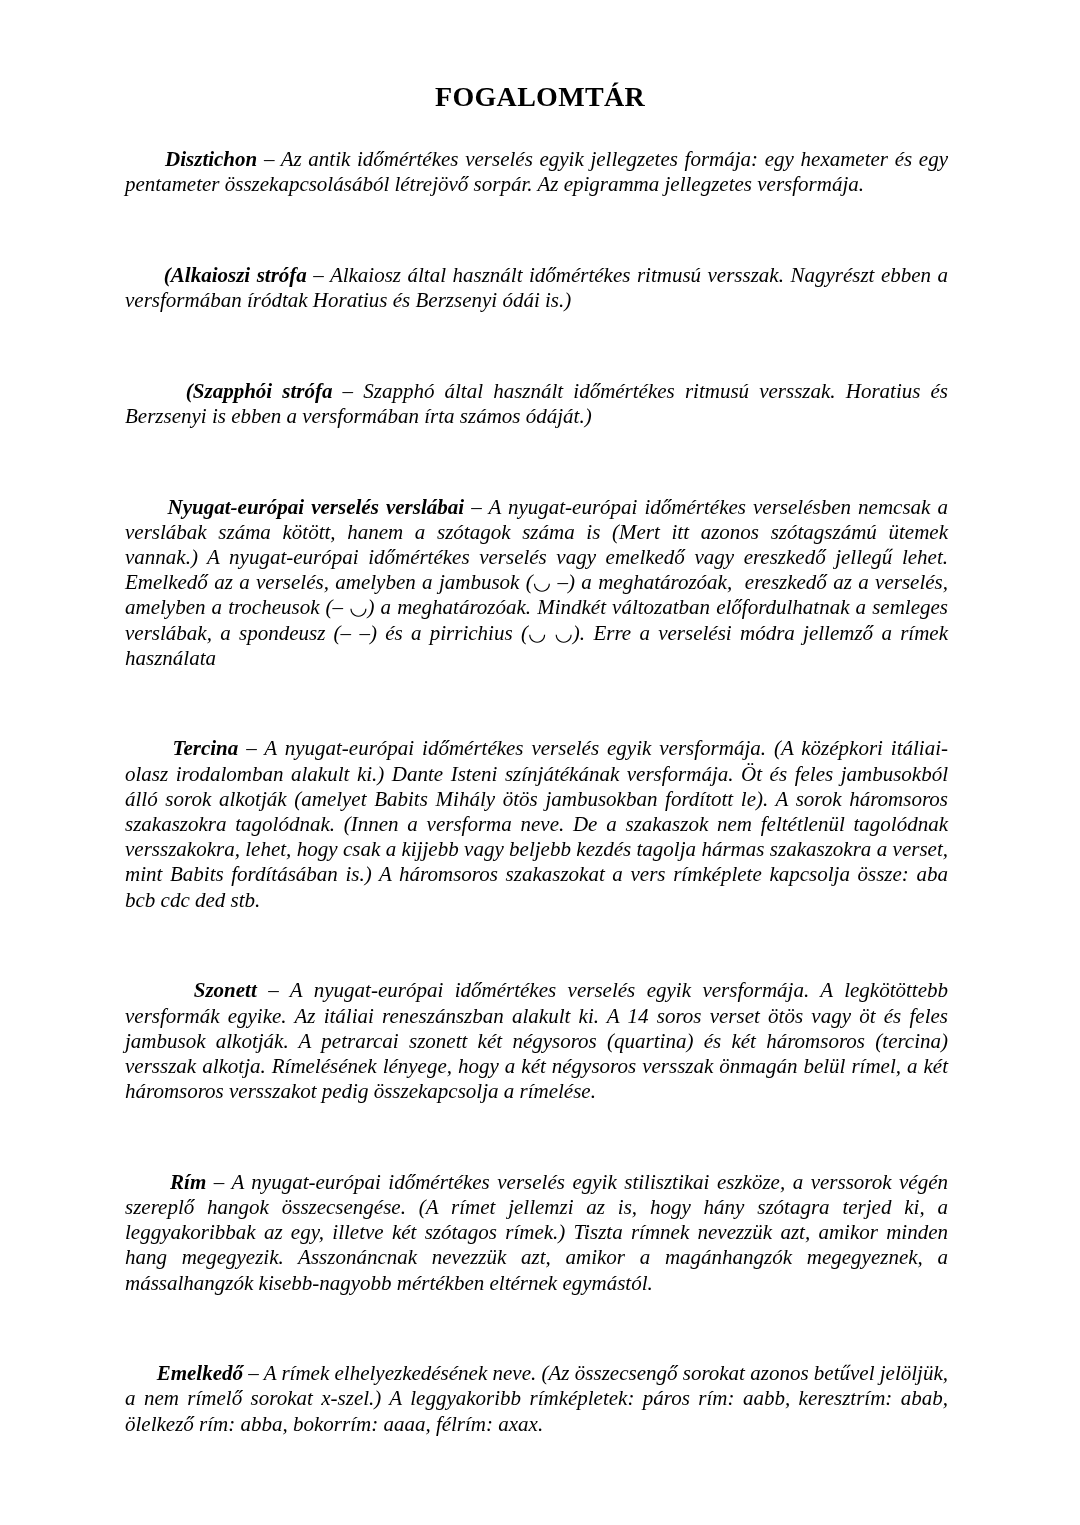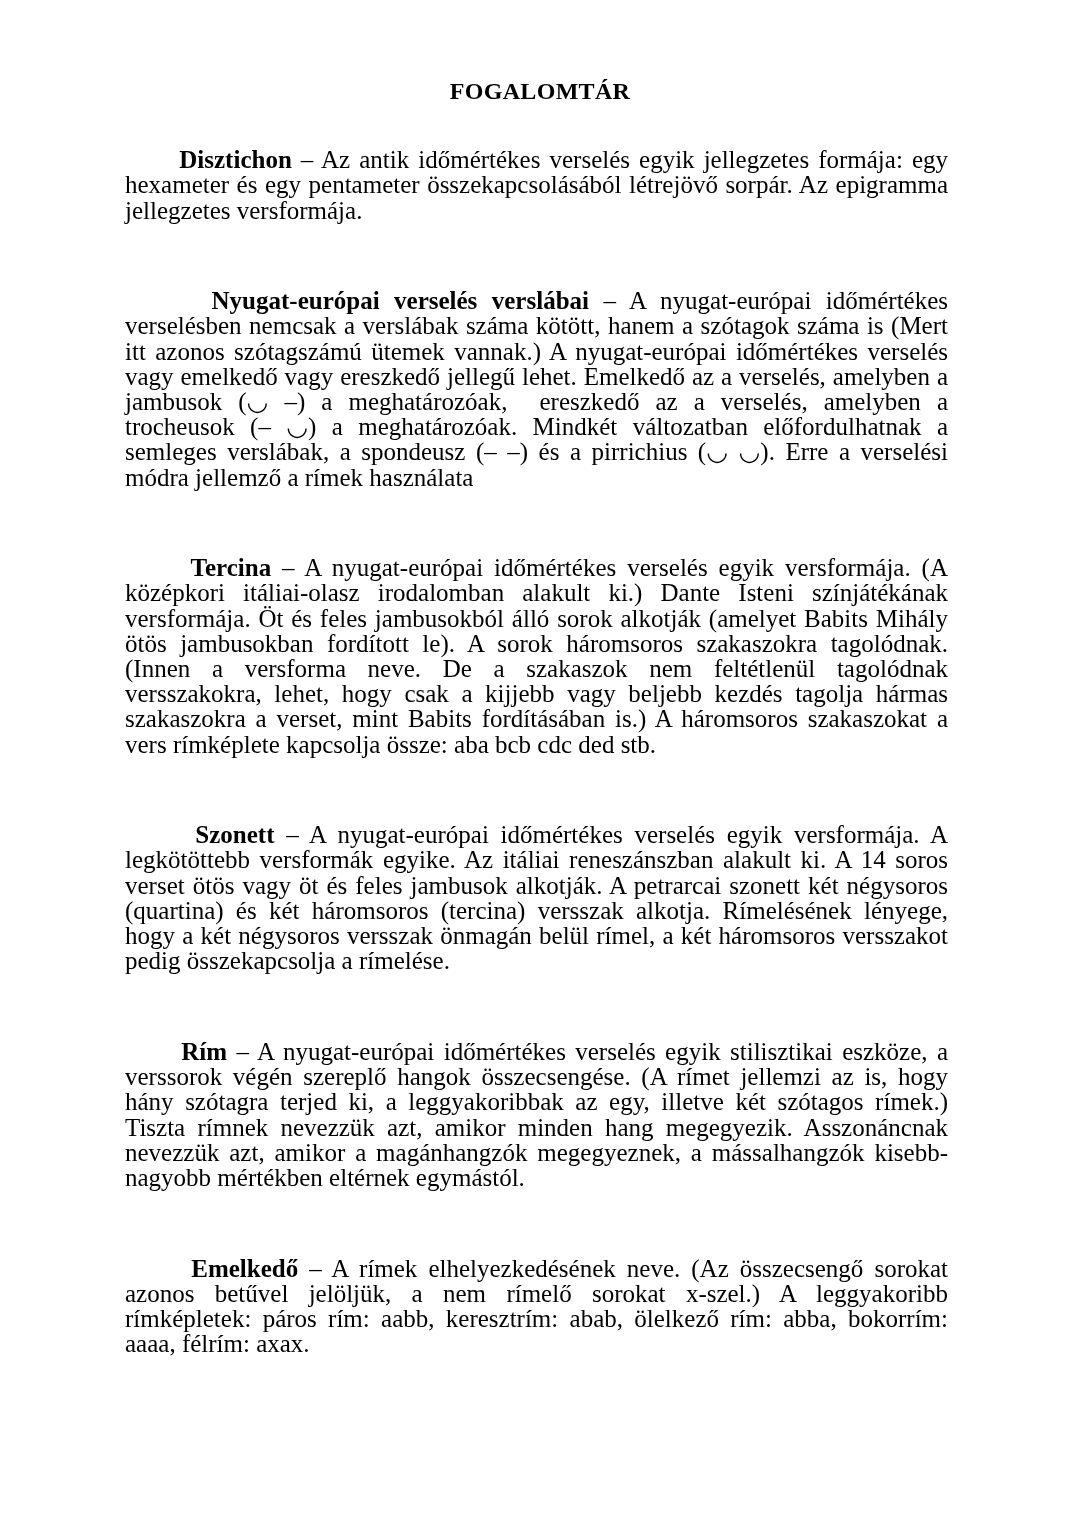--- a/index.html
+++ b/index.html
@@ -17,40 +17,41 @@
     font-family: "Liberation Serif", "DejaVu Serif", serif;
     color: #000000;
     box-sizing: border-box;
   }
   .page-title {
     position: absolute;
     top: 62px;
     left: 0;
     width: 1080px;
     text-align: center;
-    font-size: 24px;
+    font-size: 28px;
     font-weight: bold;
     letter-spacing: 0.3px;
     font-family: "Liberation Serif", "DejaVu Serif", serif;
   }
   .content {
     position: absolute;
     top: 122px;
     left: 125px;
     width: 823px;
   }
   .entry {
     margin: 0 0 15px 0;
-    font-size: 25px;
+    font-size: 21px;
     line-height: 25.2px;
     text-align: justify;
     text-justify: inter-word;
     font-family: "Liberation Serif", "DejaVu Serif", serif;
     white-space: pre-wrap;
     hyphens: none;
+    font-style: italic;
   }
   .entry:last-child {
     margin-bottom: 0;
   }
   .term {
     font-weight: bold;
   }
   .metric {
     font-family: "Liberation Serif", "DejaVu Serif", serif;
   }
@@ -61,21 +62,27 @@
 <div class="page">
 
   <h1 class="page-title">FOGALOMTÁR</h1>
 
   <div class="content">
 
     <p class="entry">
       <span class="term">Disztichon</span><span> – </span><span>Az antik időmértékes verselés egyik jellegzetes formája: egy hexameter és egy pentameter összekapcsolásából létrejövő sorpár. Az epigramma jellegzetes versformája.</span>
     </p>
 
+    <p class="entry">
+      <span class="term">(Alkaioszi strófa</span><span> – </span><span>Alkaiosz által használt időmértékes ritmusú versszak. Nagyrészt ebben a versformában íródtak Horatius és Berzsenyi ódái is.)</span>
+    </p>
 
+    <p class="entry">
+      <span class="term">(Szapphói strófa</span><span> – </span><span>Szapphó által használt időmértékes ritmusú versszak. Horatius és Berzsenyi is ebben a versformában írta számos ódáját.)</span>
+    </p>
 
     <p class="entry">
       <span class="term">Nyugat-európai verselés verslábai</span><span> – </span><span class="metric">A nyugat-európai időmértékes verselésben nemcsak a verslábak száma kötött, hanem a szótagok száma is (Mert itt azonos szótagszámú ütemek vannak.) A nyugat-európai időmértékes verselés vagy emelkedő vagy ereszkedő jellegű lehet. Emelkedő az a verselés, amelyben a jambusok (◡ –) a meghatározóak,  ereszkedő az a verselés, amelyben a trocheusok (– ◡) a meghatározóak. Mindkét változatban előfordulhatnak a semleges verslábak, a spondeusz (– –) és a pirrichius (◡ ◡). Erre a verselési módra jellemző a rímek használata</span>
     </p>
 
     <p class="entry">
       <span class="term">Tercina</span><span> – </span><span>A nyugat-európai időmértékes verselés egyik versformája. (A középkori itáliai-olasz irodalomban alakult ki.) Dante Isteni színjátékának versformája. Öt és feles jambusokból álló sorok alkotják (amelyet Babits Mihály ötös jambusokban fordított le). A sorok háromsoros szakaszokra tagolódnak. (Innen a versforma neve. De a szakaszok nem feltétlenül tagolódnak versszakokra, lehet, hogy csak a kijjebb vagy beljebb kezdés tagolja hármas szakaszokra a verset, mint Babits fordításában is.) A háromsoros szakaszokat a vers rímképlete kapcsolja össze: aba bcb cdc ded stb.</span>
     </p>
 
     <p class="entry">

